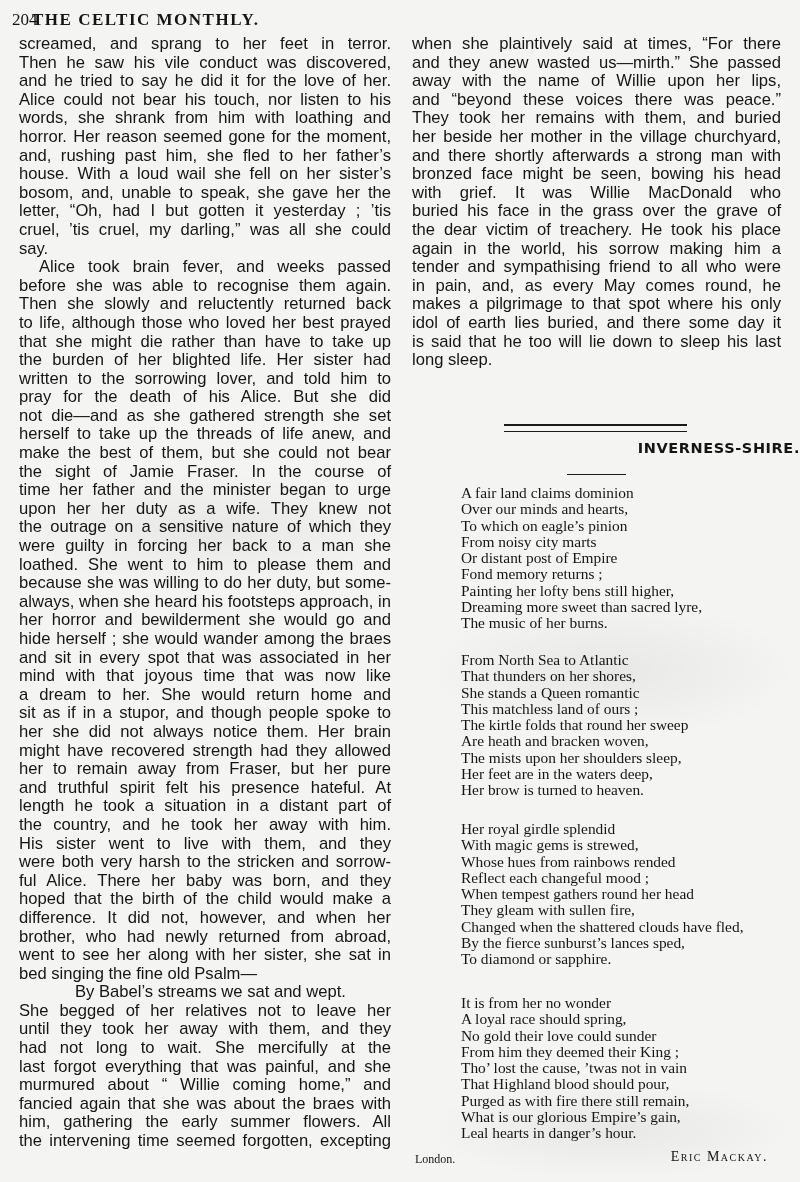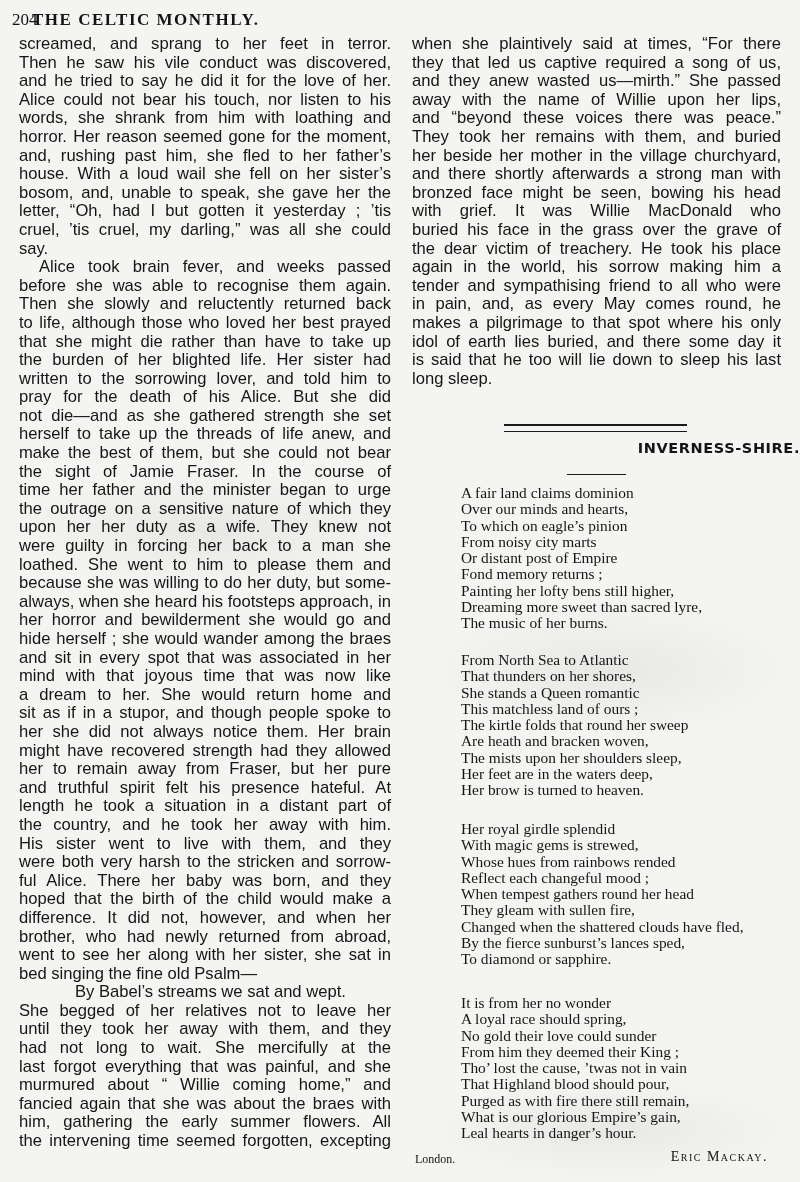--- a/index.html
+++ b/index.html
@@ -153,22 +153,22 @@
     <span class="line">to life, although those who loved her best prayed</span>
     <span class="line">that she might die rather than have to take up</span>
     <span class="line">the burden of her blighted life. Her sister had</span>
     <span class="line">written to the sorrowing lover, and told him to</span>
     <span class="line">pray for the death of his Alice. But she did</span>
     <span class="line">not die—and as she gathered strength she set</span>
     <span class="line">herself to take up the threads of life anew, and</span>
     <span class="line">make the best of them, but she could not bear</span>
     <span class="line">the sight of Jamie Fraser. In the course of</span>
     <span class="line">time her father and the minister began to urge</span>
+    <span class="line">upon her her duty as a wife. They knew not</span>
     <span class="line">the outrage on a sensitive nature of which they</span>
-    <span class="line">upon her her duty as a wife. They knew not</span>
     <span class="line">were guilty in forcing her back to a man she</span>
     <span class="line">loathed. She went to him to please them and</span>
     <span class="line">because she was willing to do her duty, but some-</span>
     <span class="line">always, when she heard his footsteps approach, in</span>
     <span class="line">her horror and bewilderment she would go and</span>
     <span class="line">hide herself ; she would wander among the braes</span>
     <span class="line">and sit in every spot that was associated in her</span>
     <span class="line">mind with that joyous time that was now like</span>
     <span class="line">a dream to her. She would return home and</span>
     <span class="line">sit as if in a stupor, and though people spoke to</span>
@@ -192,21 +192,20 @@
     <span class="line">had not long to wait. She mercifully at the</span>
     <span class="line">last forgot everything that was painful, and she</span>
     <span class="line">murmured about “ Willie coming home,” and</span>
     <span class="line">fancied again that she was about the braes with</span>
     <span class="line">him, gathering the early summer flowers. All</span>
     <span class="line">the intervening time seemed forgotten, excepting</span>
   </div>
 
   <div class="col col-right">
     <span class="line">when she plaintively said at times, “For there</span>
-    <span class="line">they that led us captive required a song of us,</span>
     <span class="line">and they anew wasted us—mirth.” She passed</span>
     <span class="line">away with the name of Willie upon her lips,</span>
     <span class="line">and “beyond these voices there was peace.”</span>
     <span class="line">They took her remains with them, and buried</span>
     <span class="line">her beside her mother in the village churchyard,</span>
     <span class="line">and there shortly afterwards a strong man with</span>
     <span class="line">bronzed face might be seen, bowing his head</span>
     <span class="line">with grief. It was Willie MacDonald who</span>
     <span class="line">buried his face in the grass over the grave of</span>
     <span class="line">the dear victim of treachery. He took his place</span>

